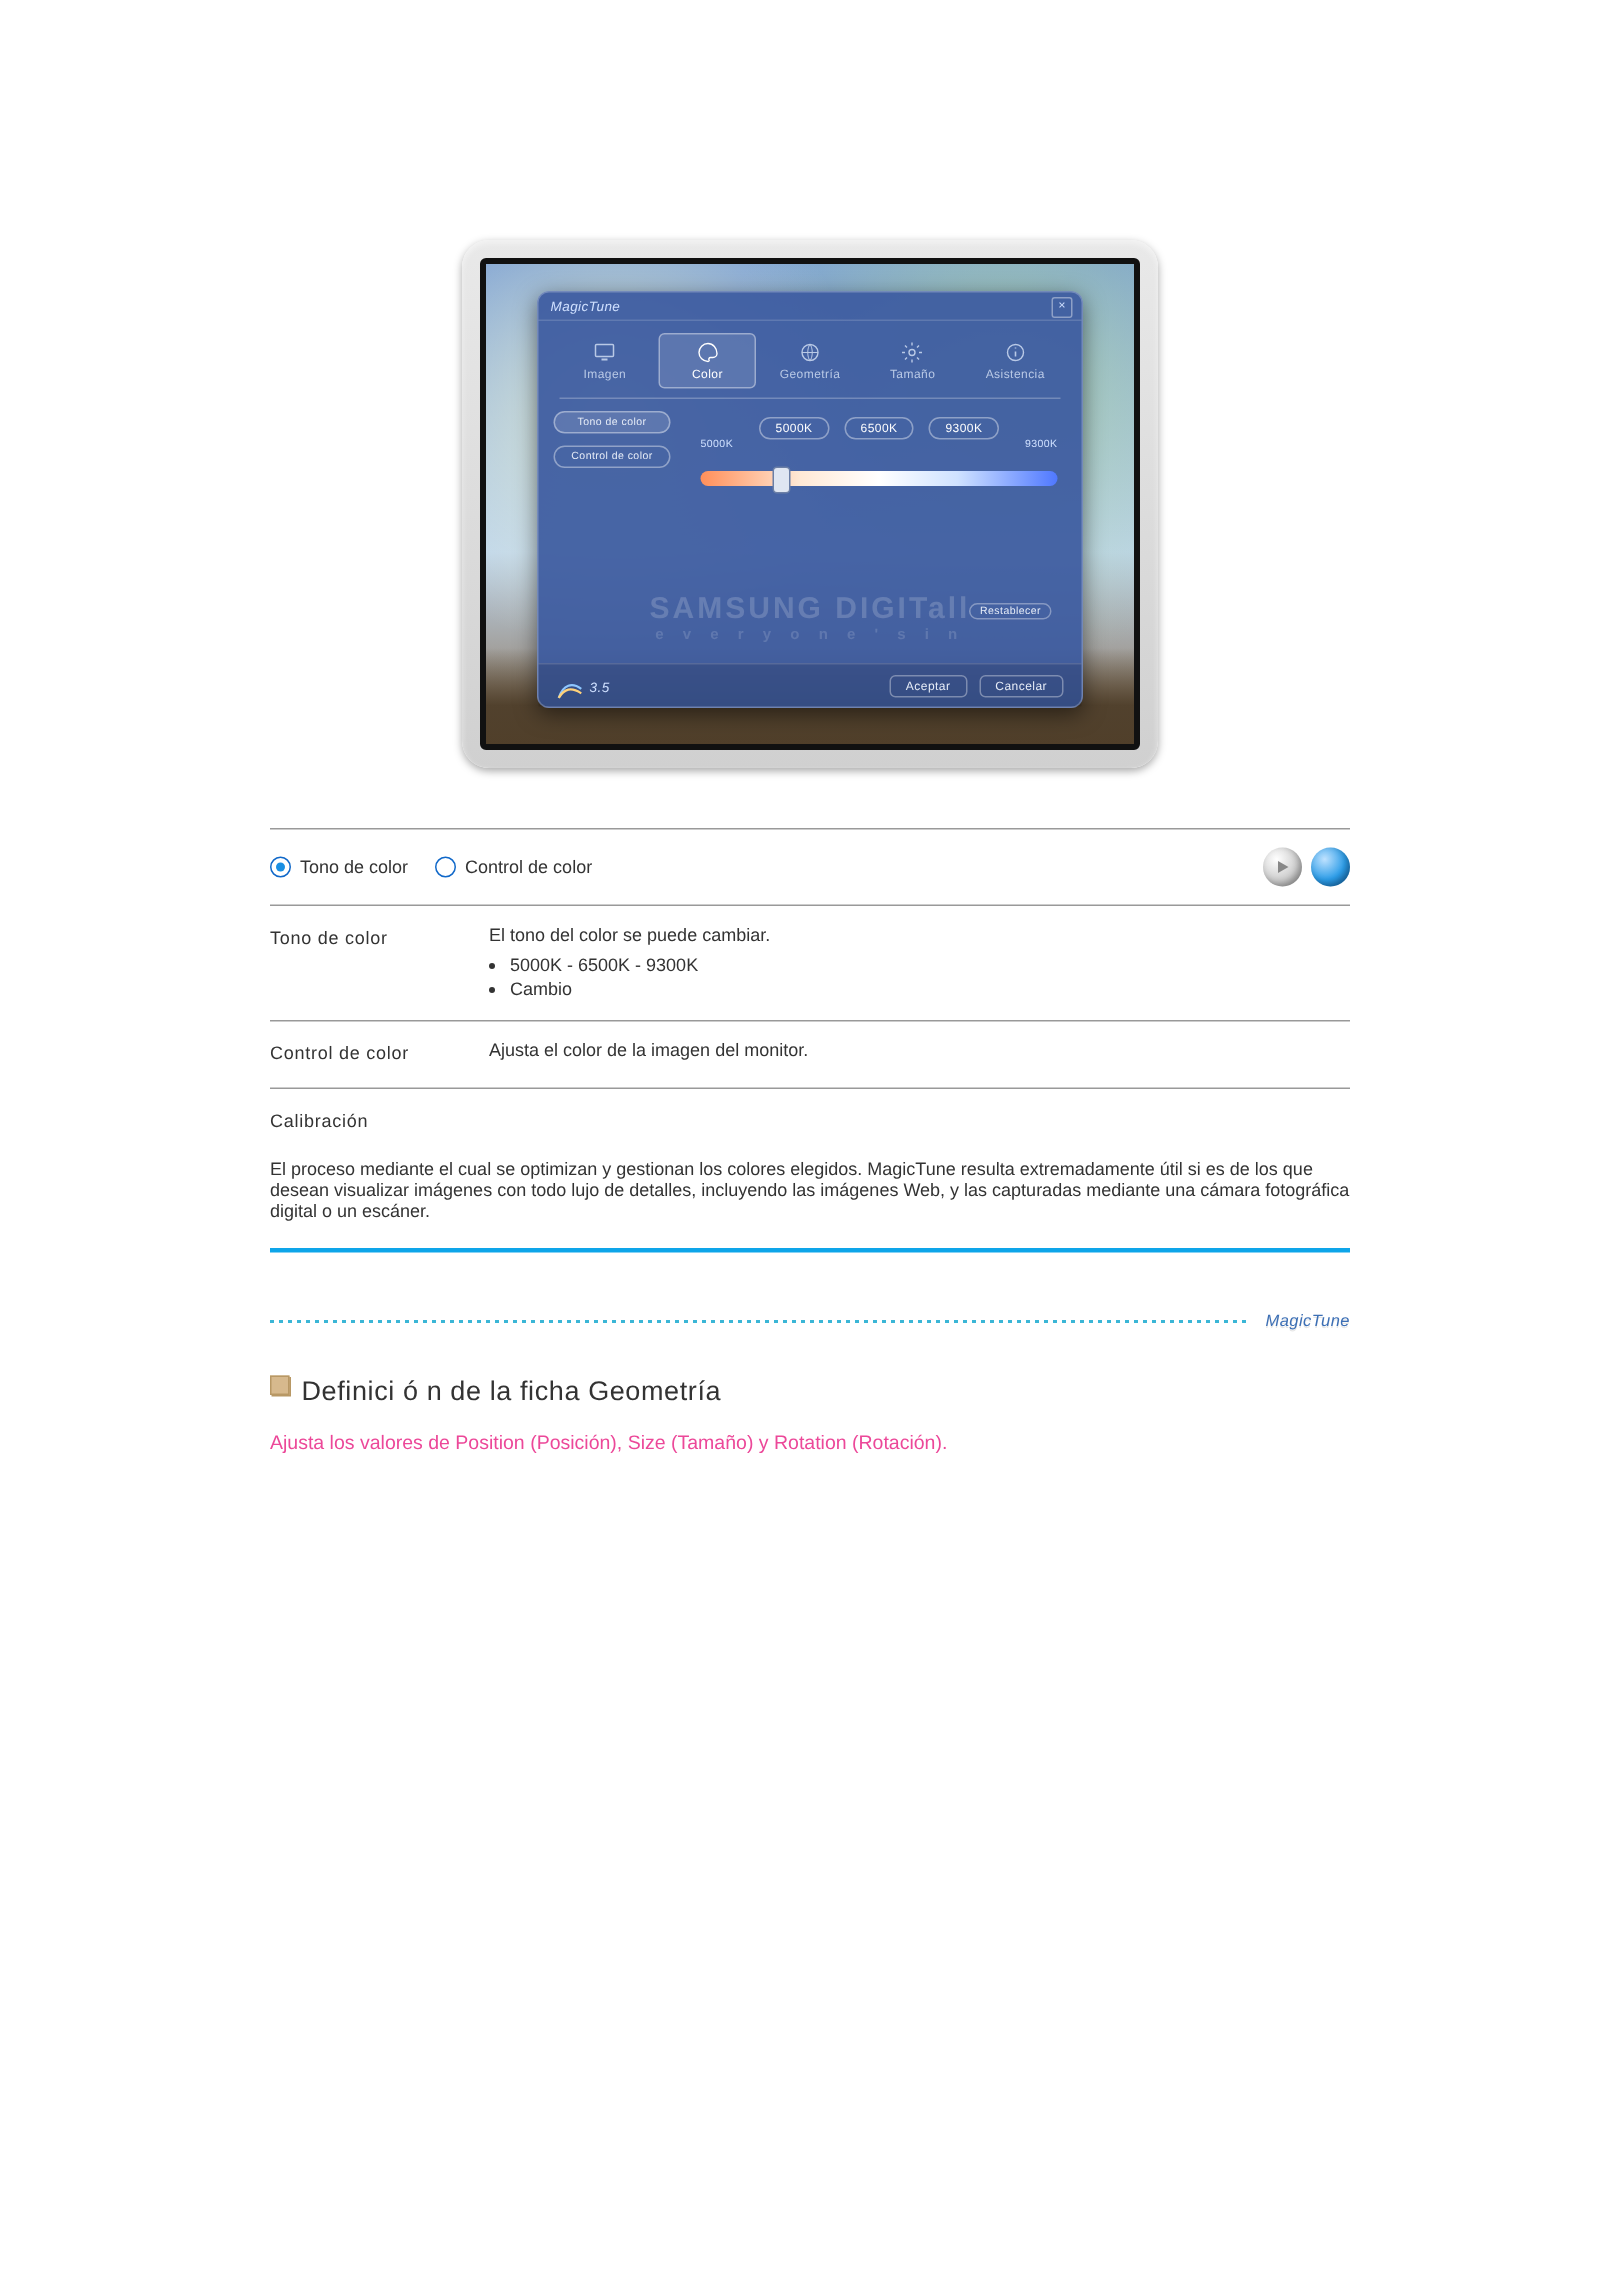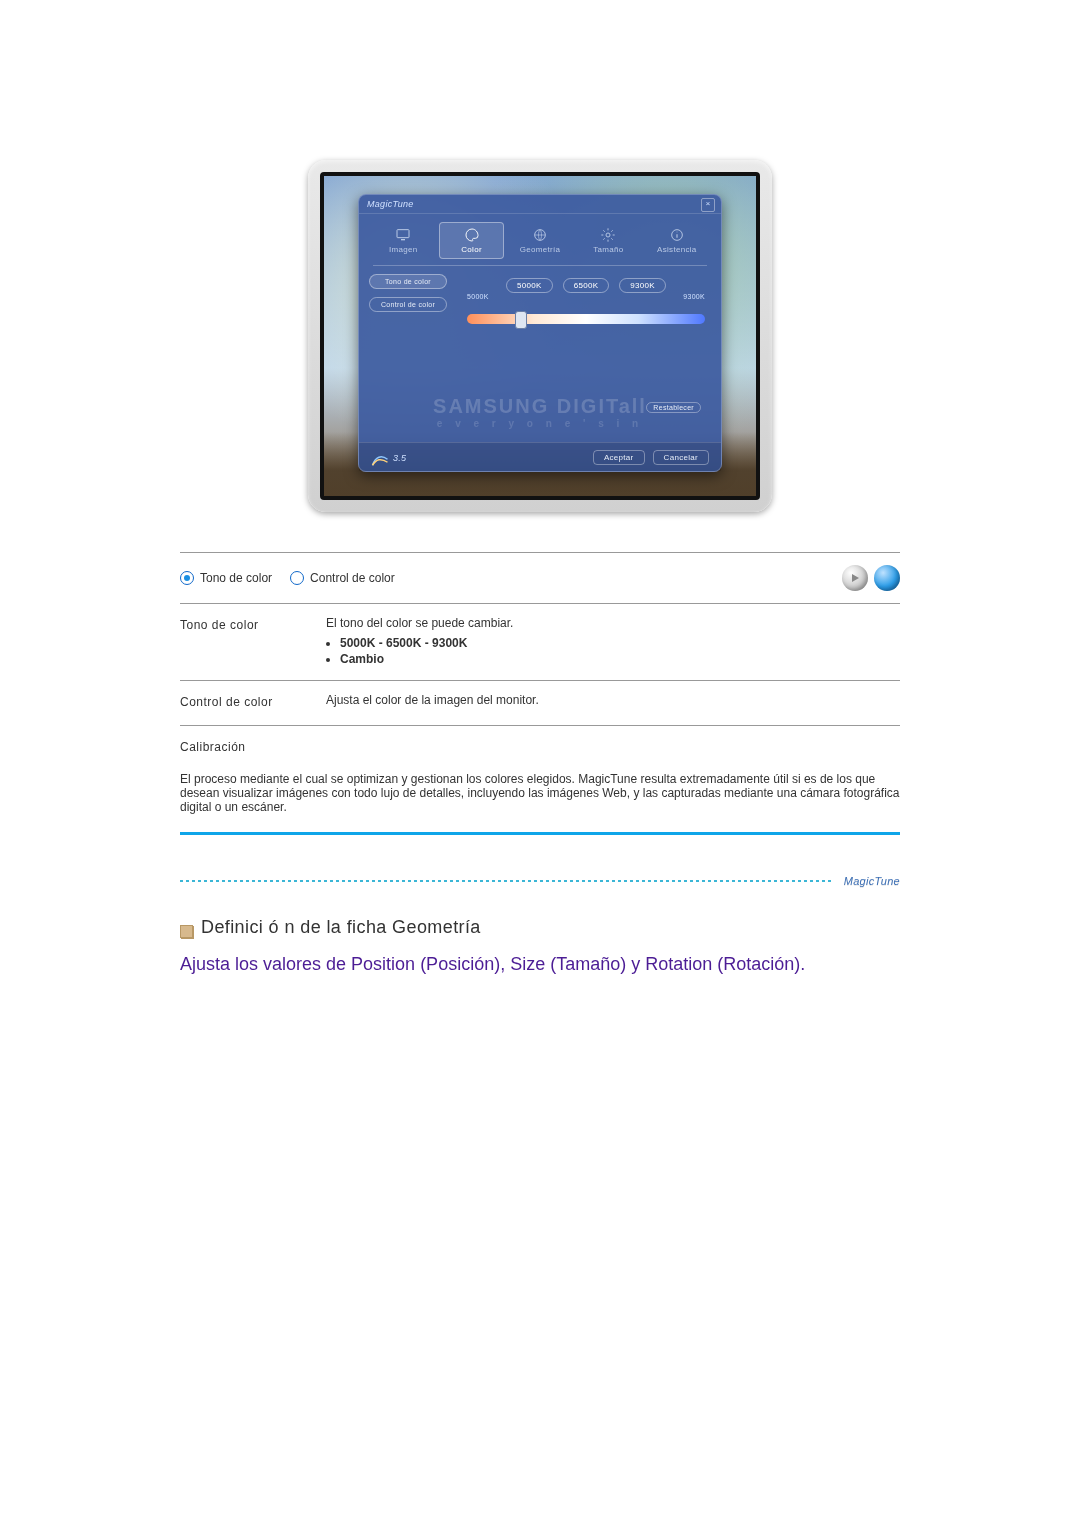--- a/index.html
+++ b/index.html
@@ -156,44 +156,44 @@
   .def-table { font-size:12px; color:#333; }
   .def-row {
     display:flex; border-top:1px solid #999; padding:12px 0;
     gap:18px;
   }
   .def-row:last-child{ border-bottom:3px solid #0ea5e9;flex-direction:column;}
   .def-label { width:128px; flex:none; color:#333; letter-spacing:.5px; padding-top:2px;}
   .def-body  { flex:1; }
   .def-body p { margin:0 0 6px;}
   .def-body ul { margin:4px 0 0 14px; padding:0;}
-  .def-body li { margin:0 0 2px;font-weight:bold;}
+  .def-body li { margin:0 0 2px;}
   
   .dotted-divider {
     display:flex; align-items:center; gap:10px; margin:40px 0 30px;
   }
   .dotted-line {
     flex:1; height:2px;
     background: repeating-linear-gradient(to right, #3bb6d6 0 3px, transparent 3px 6px);
   }
   .magictune-tag {
     font-style:italic; font-size:11px; color:#3c6fb5; letter-spacing:.3px;
     text-shadow:0 1px 0 rgba(0,0,0,.1);
   }
   
   .sec-heading {
-    display:flex; align-items:flex-end; gap:8px;
+    display:flex; align-items:flex-start; gap:8px;
     font-size:18px; font-weight:500; color:#333; letter-spacing:.4px;
     margin:0 0 16px;
   }
   .sec-heading .sq {
     width:11px; height:11px; background:#d7b98d; border:1px solid #b89865;
     box-shadow: 1px 1px 0 #b89865;
   }
-  .sec-desc { font-size:18px; color:#4c1d95; margin:0 0 40px;}
+  .sec-desc { font-size:13px; color:#ec4899; margin:0 0 40px;}
 </style>
 </head>
 <body>
 
 <div class="page">
 
   <div class="monitor-frame">
     <div class="monitor-screen">
       <div class="wallpaper"></div>
 

